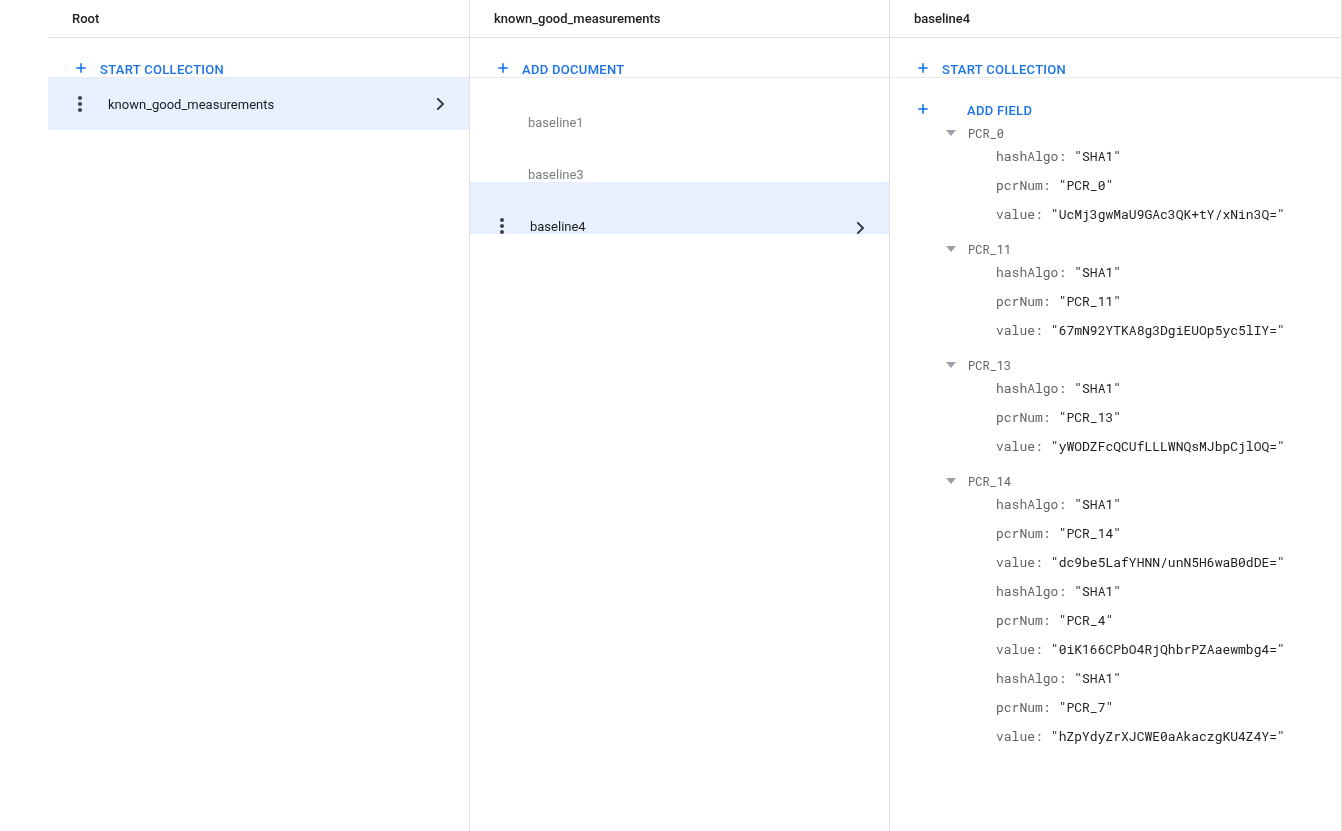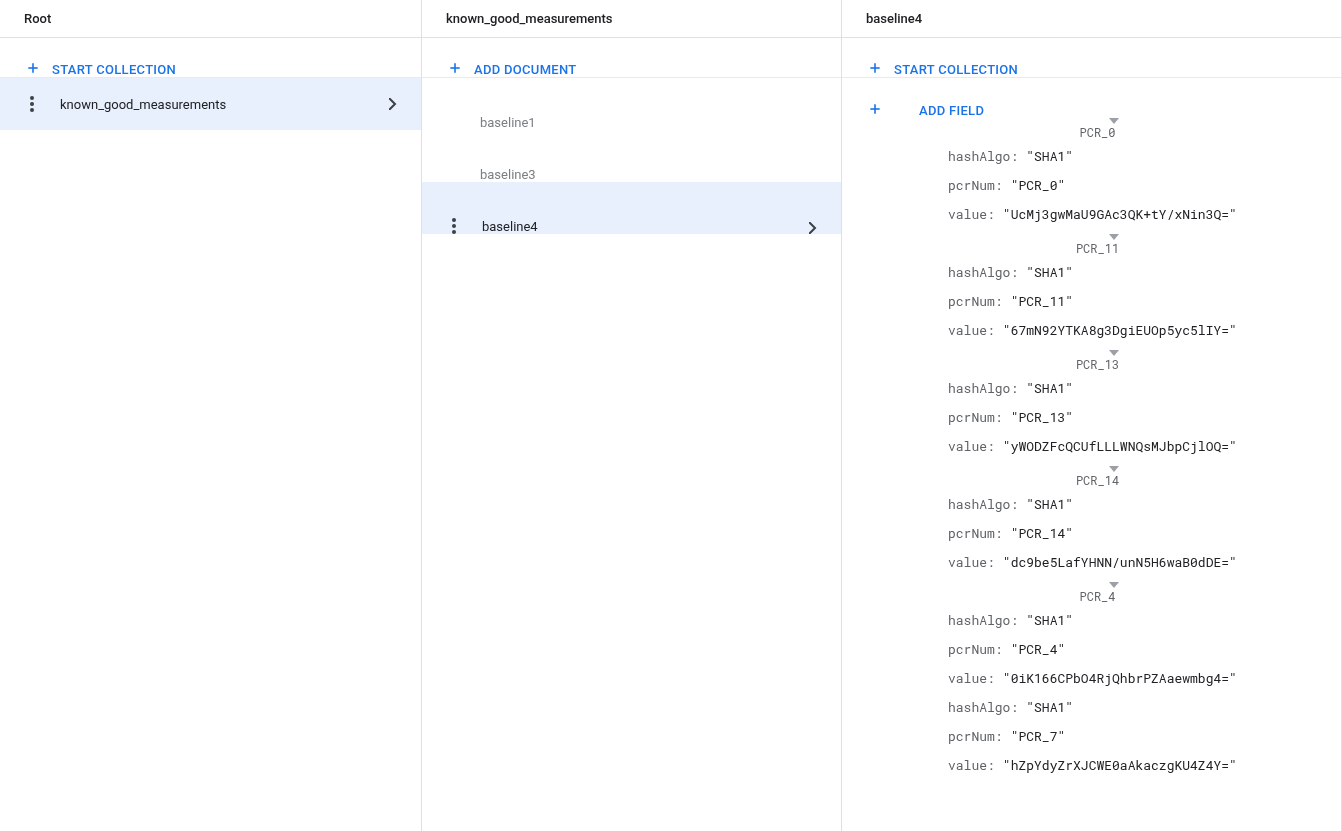--- a/index.html
+++ b/index.html
@@ -8,20 +8,21 @@
     font-size: 13px;
     color: #202124;
     background: #fff;
     width: 1342px;
     height: 831px;
     overflow: hidden;
   }
   .columns {
     display: flex;
     height: 100%;
+    margin-left: 48px;
   }
   .col {
     border-right: 1px solid #e0e0e0;
     display: flex;
     flex-direction: column;
     overflow: hidden;
   }
   .col1 { width: 422px; }
   .col2 { width: 420px; }
   .col3 { flex: 1; }
@@ -104,21 +105,20 @@
   }
   .field-group {
     padding: 0;
   }
   .group-header {
     display: flex;
     align-items: center;
     height: 29px;
     padding-left: 12px;
     cursor: pointer;
-    flex-direction: column;
   }
   .tri {
     width: 0; height: 0;
     border-left: 5px solid transparent;
     border-right: 5px solid transparent;
     border-top: 6px solid #9aa0a6;
     margin: 0 12px 0 44px;
   }
   .group-name {
     font-family: "Roboto Mono", Menlo, monospace;
@@ -311,24 +311,20 @@
             <span class="colon">:</span>
             <span class="v">"PCR_14"</span>
           </div>
           <div class="kv">
             <span class="k">value</span>
             <span class="colon">:</span>
             <span class="v">"dc9be5LafYHNN/unN5H6waB0dDE="</span>
           </div>
         </div>
         <div class="field-group">
-          <div class="group-header">
-            <span class="tri"></span>
-            <span class="group-name">PCR_4</span>
-          </div>
           <div class="kv">
             <span class="k">hashAlgo</span>
             <span class="colon">:</span>
             <span class="v">"SHA1"</span>
           </div>
           <div class="kv">
             <span class="k">pcrNum</span>
             <span class="colon">:</span>
             <span class="v">"PCR_4"</span>
           </div>

